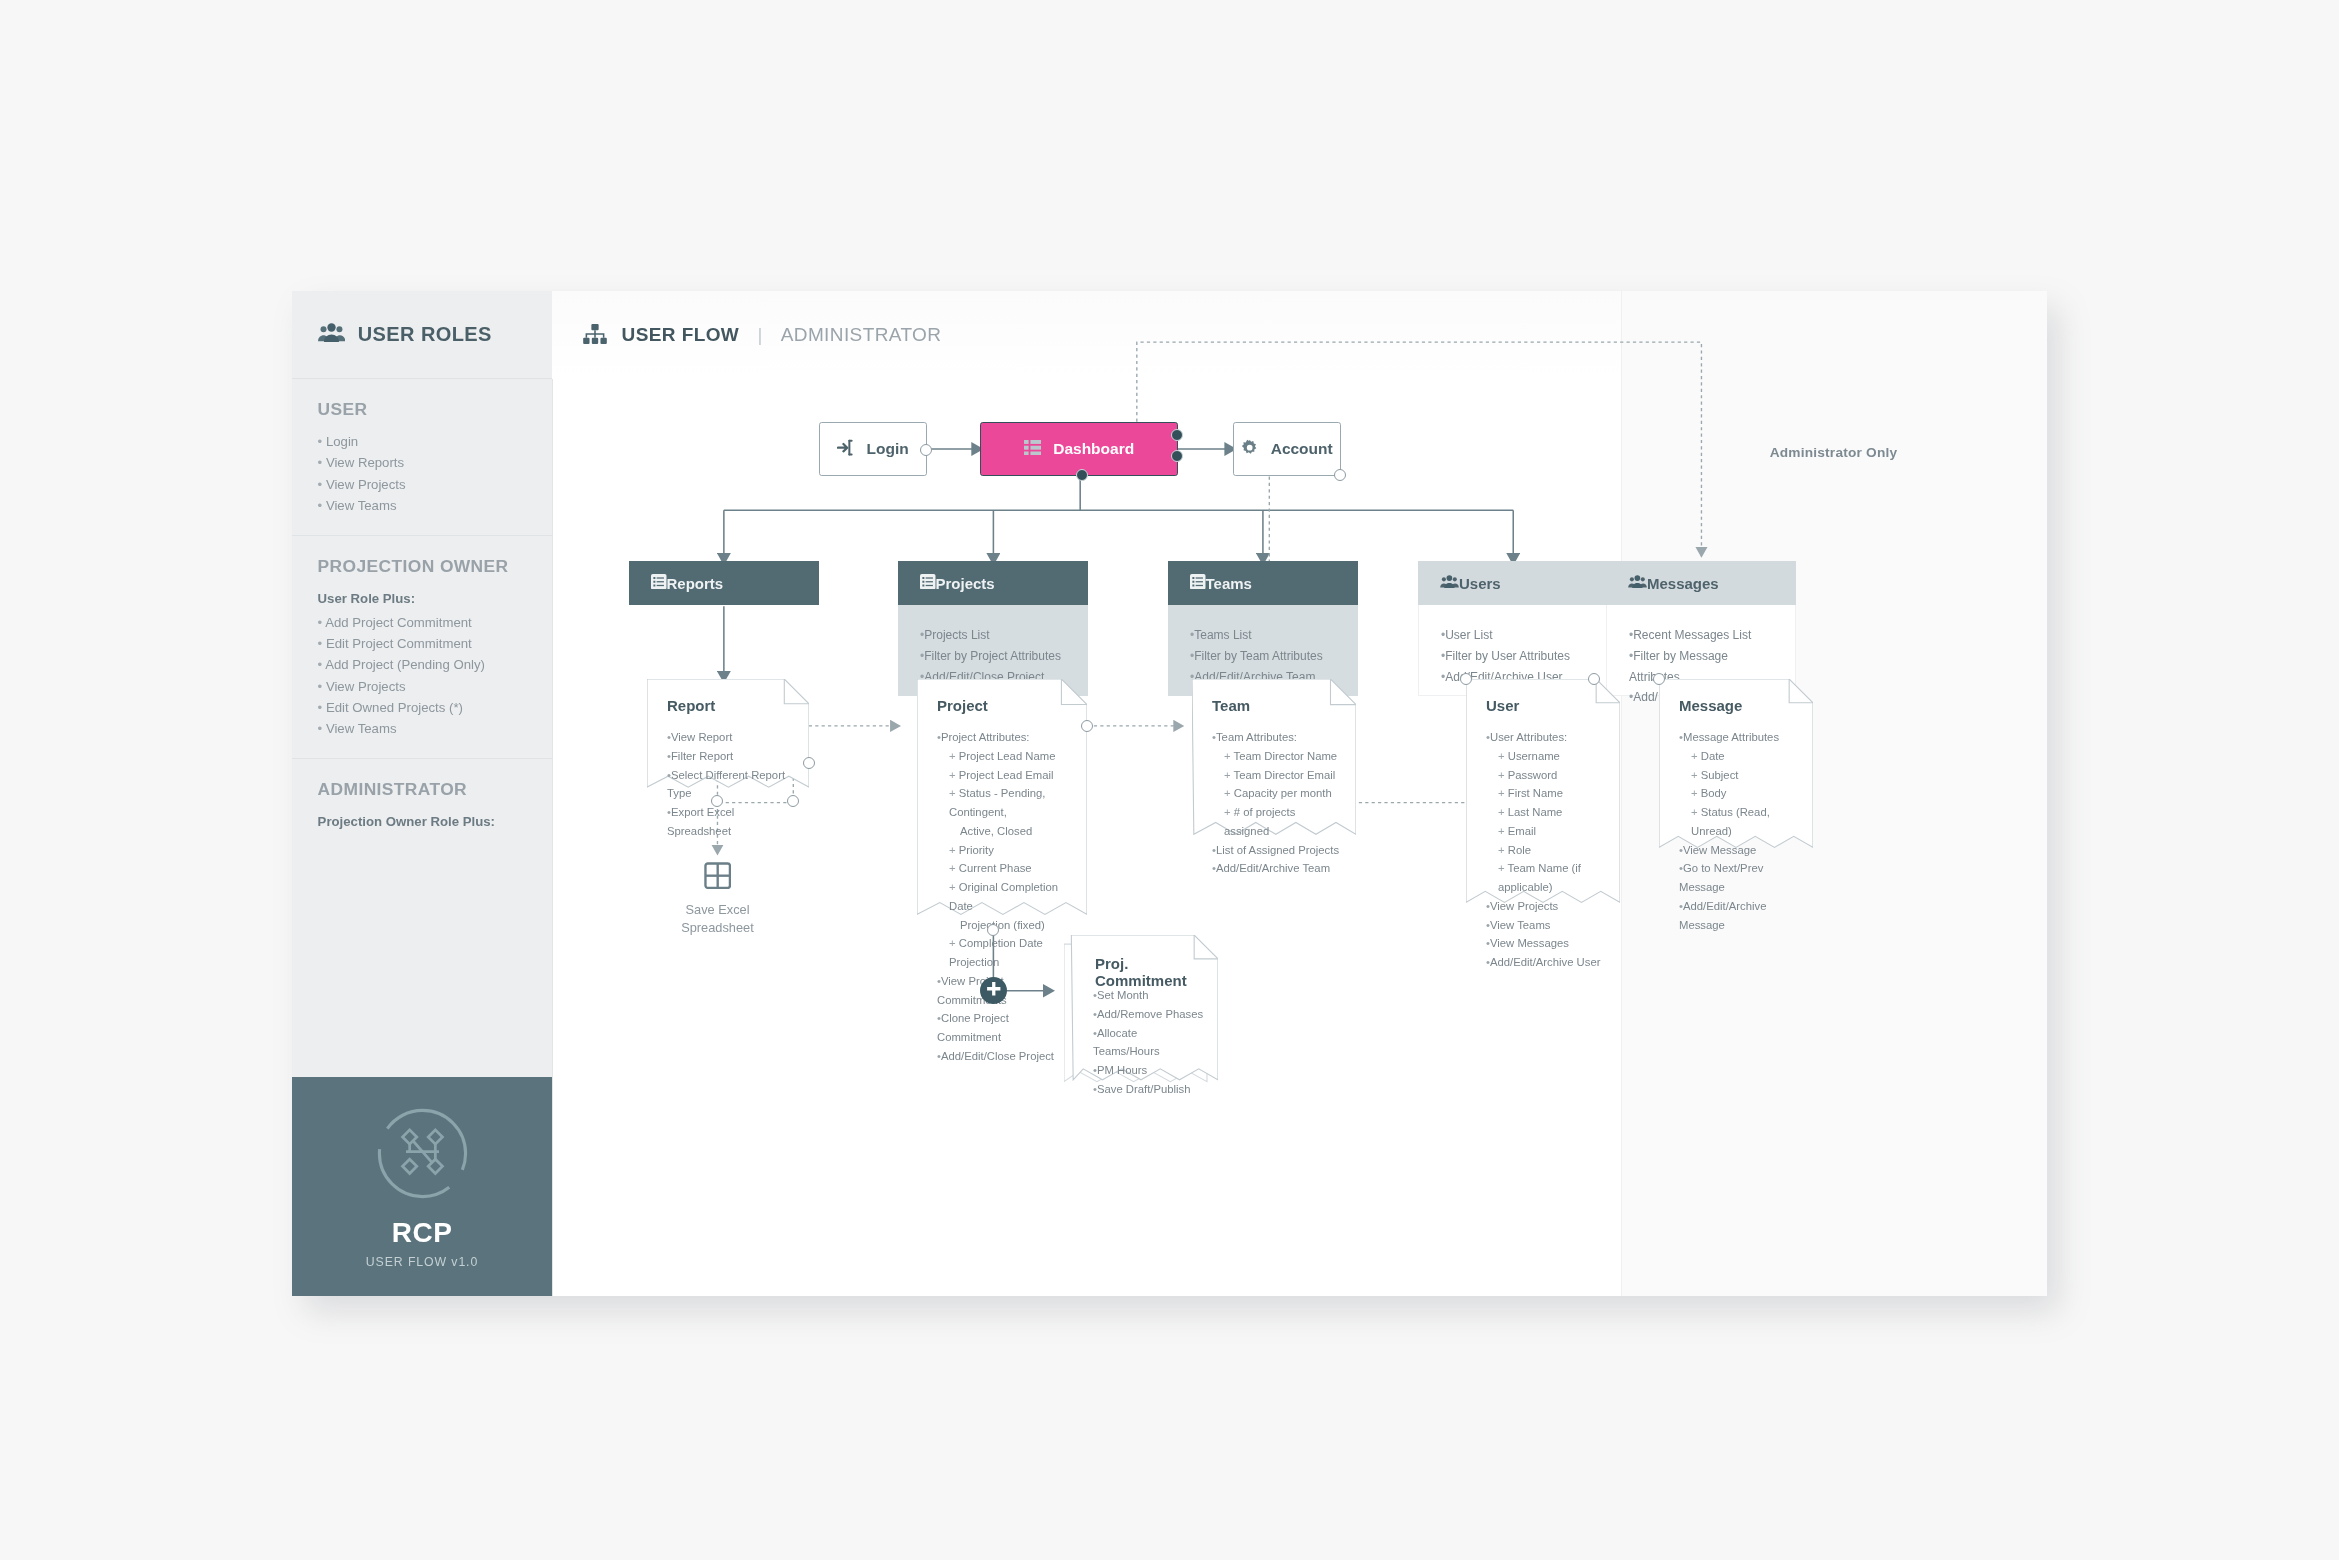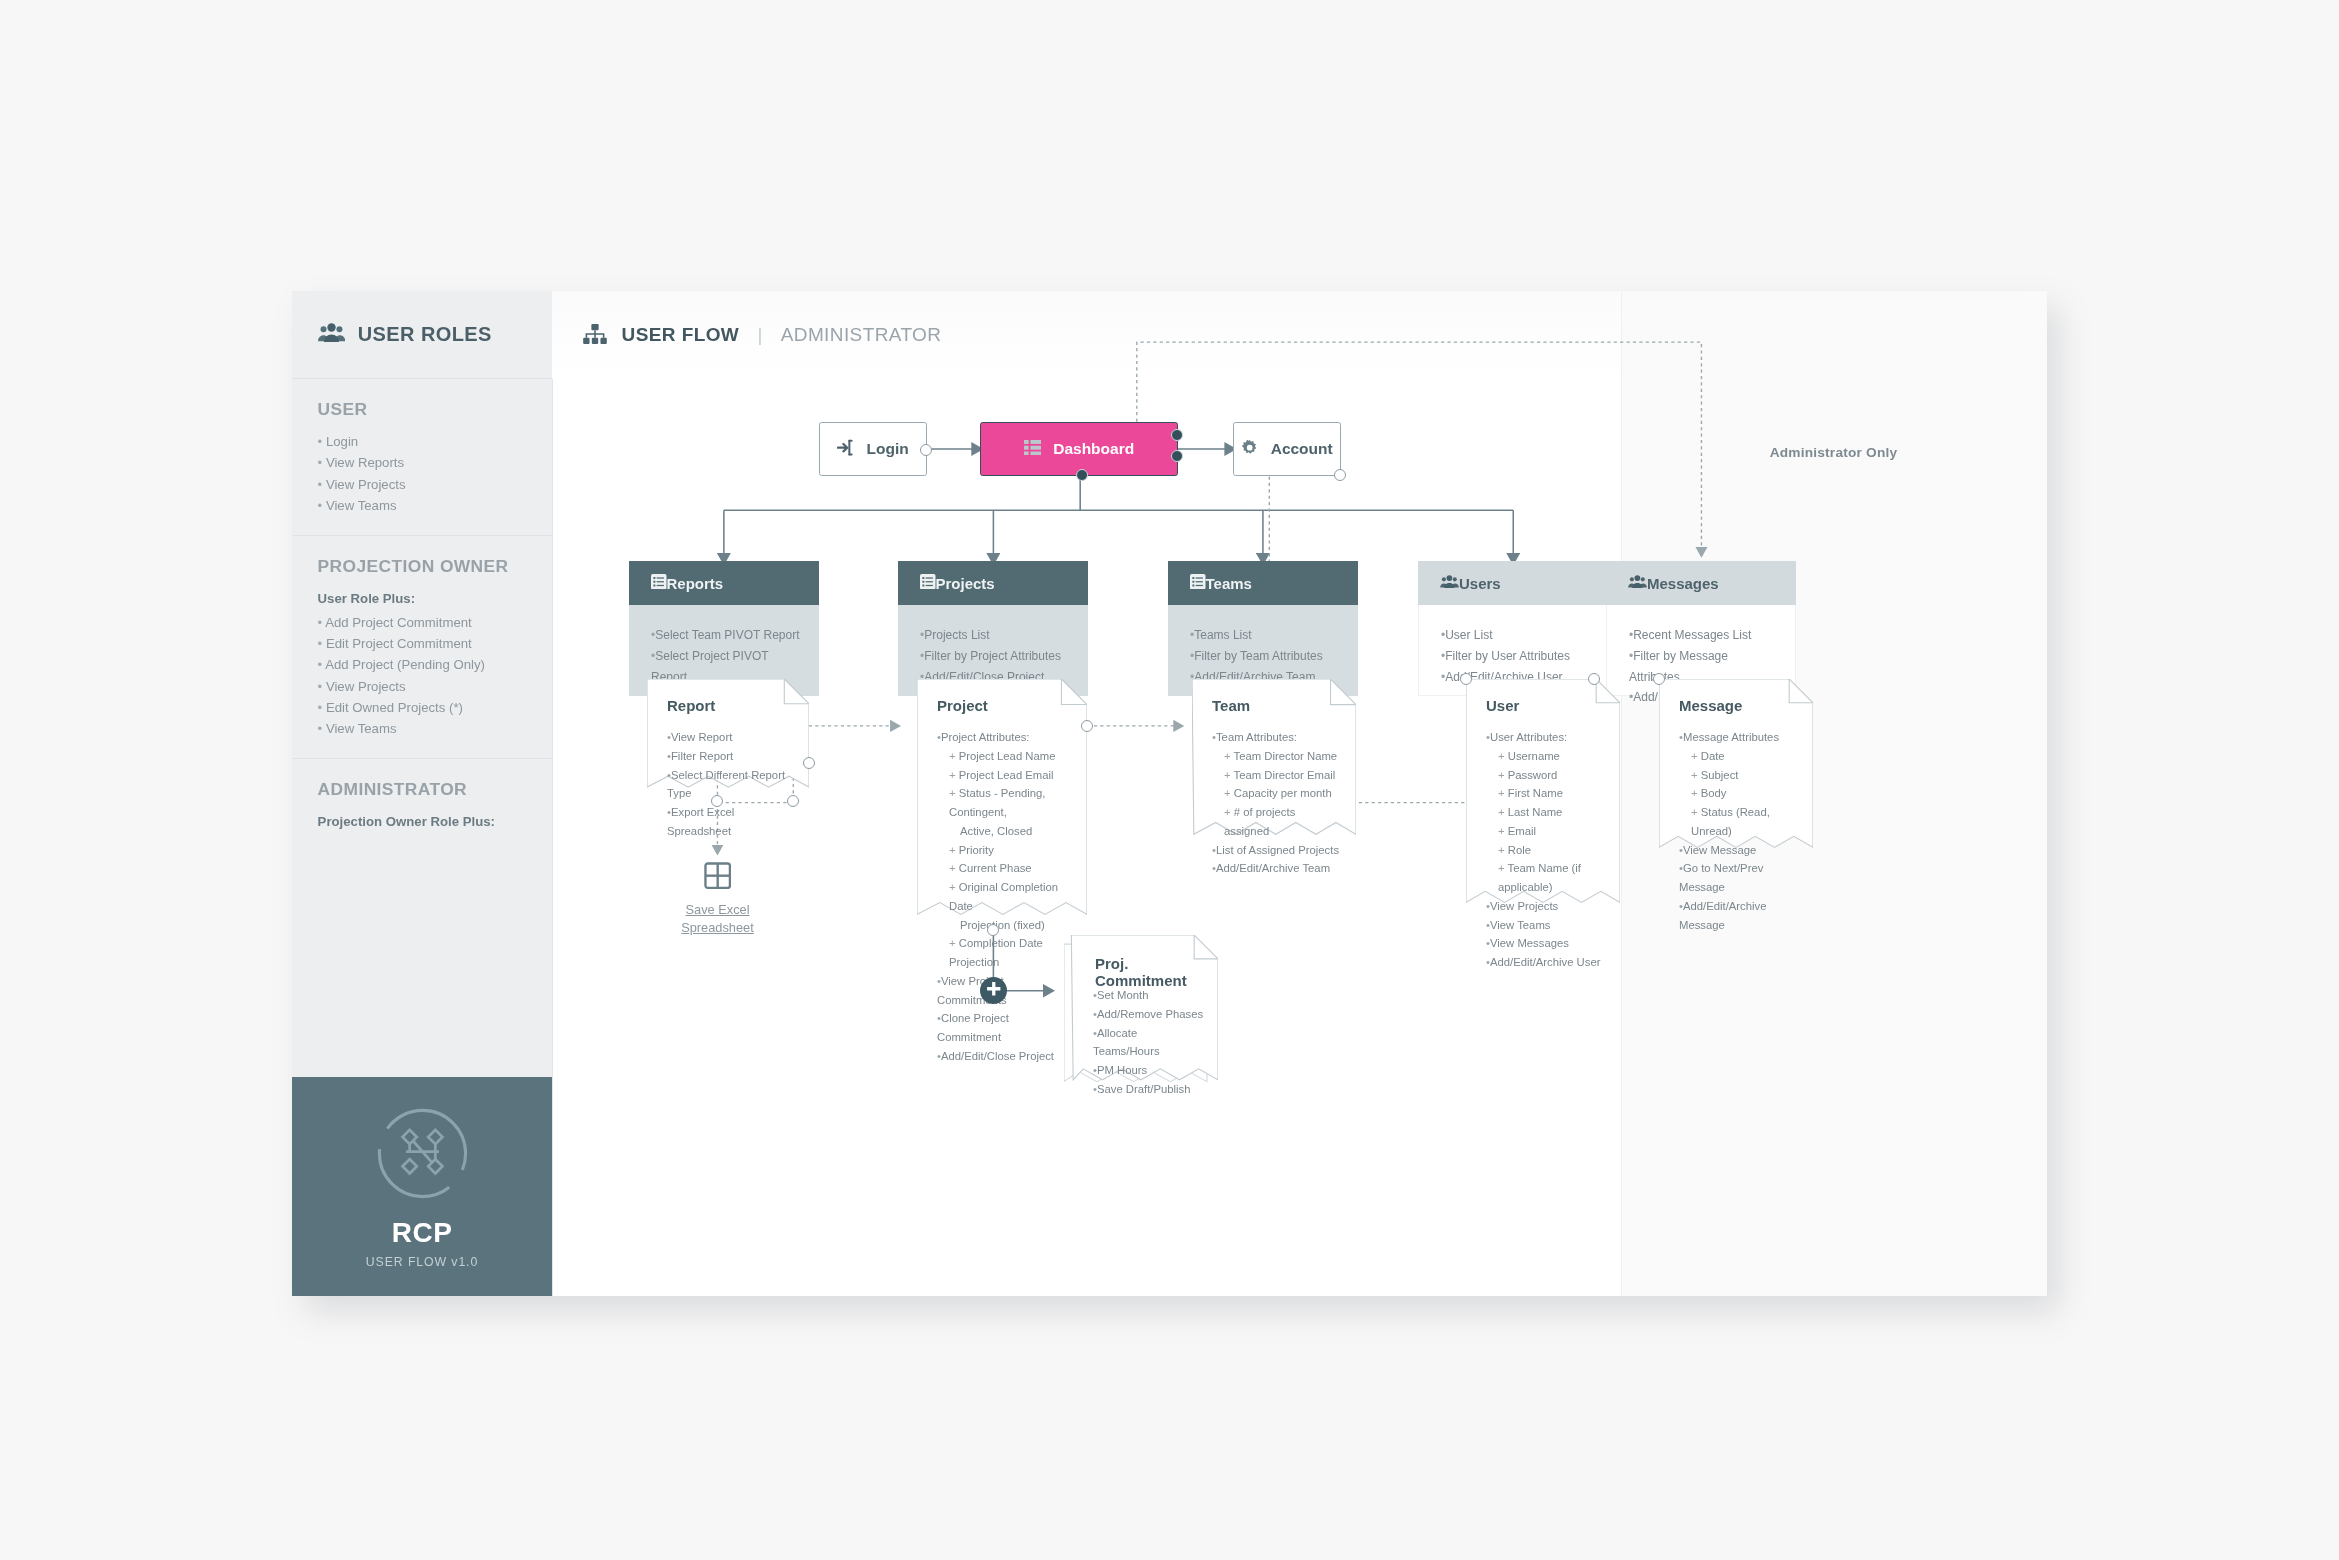--- a/index.html
+++ b/index.html
@@ -111,21 +111,21 @@
   .doc ul{
     position:absolute;left:20px;top:49px;right:12.8px;list-style:none;margin:0;padding:0;
   }
   .doc li{font-size:11.3px;color:#7b868d;line-height:1.66;white-space:pre-line;}
   .doc li.b::before{content:"\2022 ";color:#9aa4aa;}
   .doc li.p{padding-left:12px;}
   .doc li.p::before{content:"+ ";color:#9aa4aa;}
   .doc li.c{padding-left:23px;}
   
   #excel{position:absolute;text-align:center;width:137px;}
-  #excel .cap{font-size:12.8px;color:#8d979e;line-height:1.42;margin-top:8.2px;text-decoration:underline;}
+  #excel .cap{font-size:12.8px;color:#8d979e;line-height:1.42;margin-top:8.2px;}
   
   #plusbtn{
     position:absolute;width:27.4px;height:27.4px;border-radius:50%;
     background:#3d5a64;display:flex;align-items:center;justify-content:center;
   }
 </style>
 </head>
 <body>
 
 <div id="board">
@@ -318,28 +318,20 @@
                 <rect x="6.2" y="3.7" width="8" height="1.4"></rect>
               <rect x="2.6" y="7.4" width="2.2" height="2.2"></rect>
                 <rect x="6.2" y="7.8" width="8" height="1.4"></rect>
               <rect x="2.6" y="11.5" width="2.2" height="2.2"></rect>
                 <rect x="6.2" y="11.9" width="8" height="1.4"></rect>
             </g>
           </svg>
         </span>
         <span class="ct">Reports</span>
       </div>
-      <div class="cbd" style="height:91px;position:relative">
-        <ul>
-          <li>Select Team PIVOT Report</li>
-          <li>Select Project PIVOT Report</li>
-          <li>Select Project Capacity - Executive</li>
-        </ul>
-        <span class="port" style="left:89px;bottom:-6px;"></span>
-      </div>
     </div>
 
     <div class="node card" style="left:346px;top:270px;width:190px;">
       <div class="chd">
         <span>
           <svg width="15.5" height="15.5" viewBox="0 0 17 17">
             <rect x="0" y="0" width="17" height="17" rx="2" fill="#eef2f3"></rect>
             <g fill="#526a72">
               <rect x="2.6" y="3.3" width="2.2" height="2.2"></rect>
                 <rect x="6.2" y="3.7" width="8" height="1.4"></rect>

